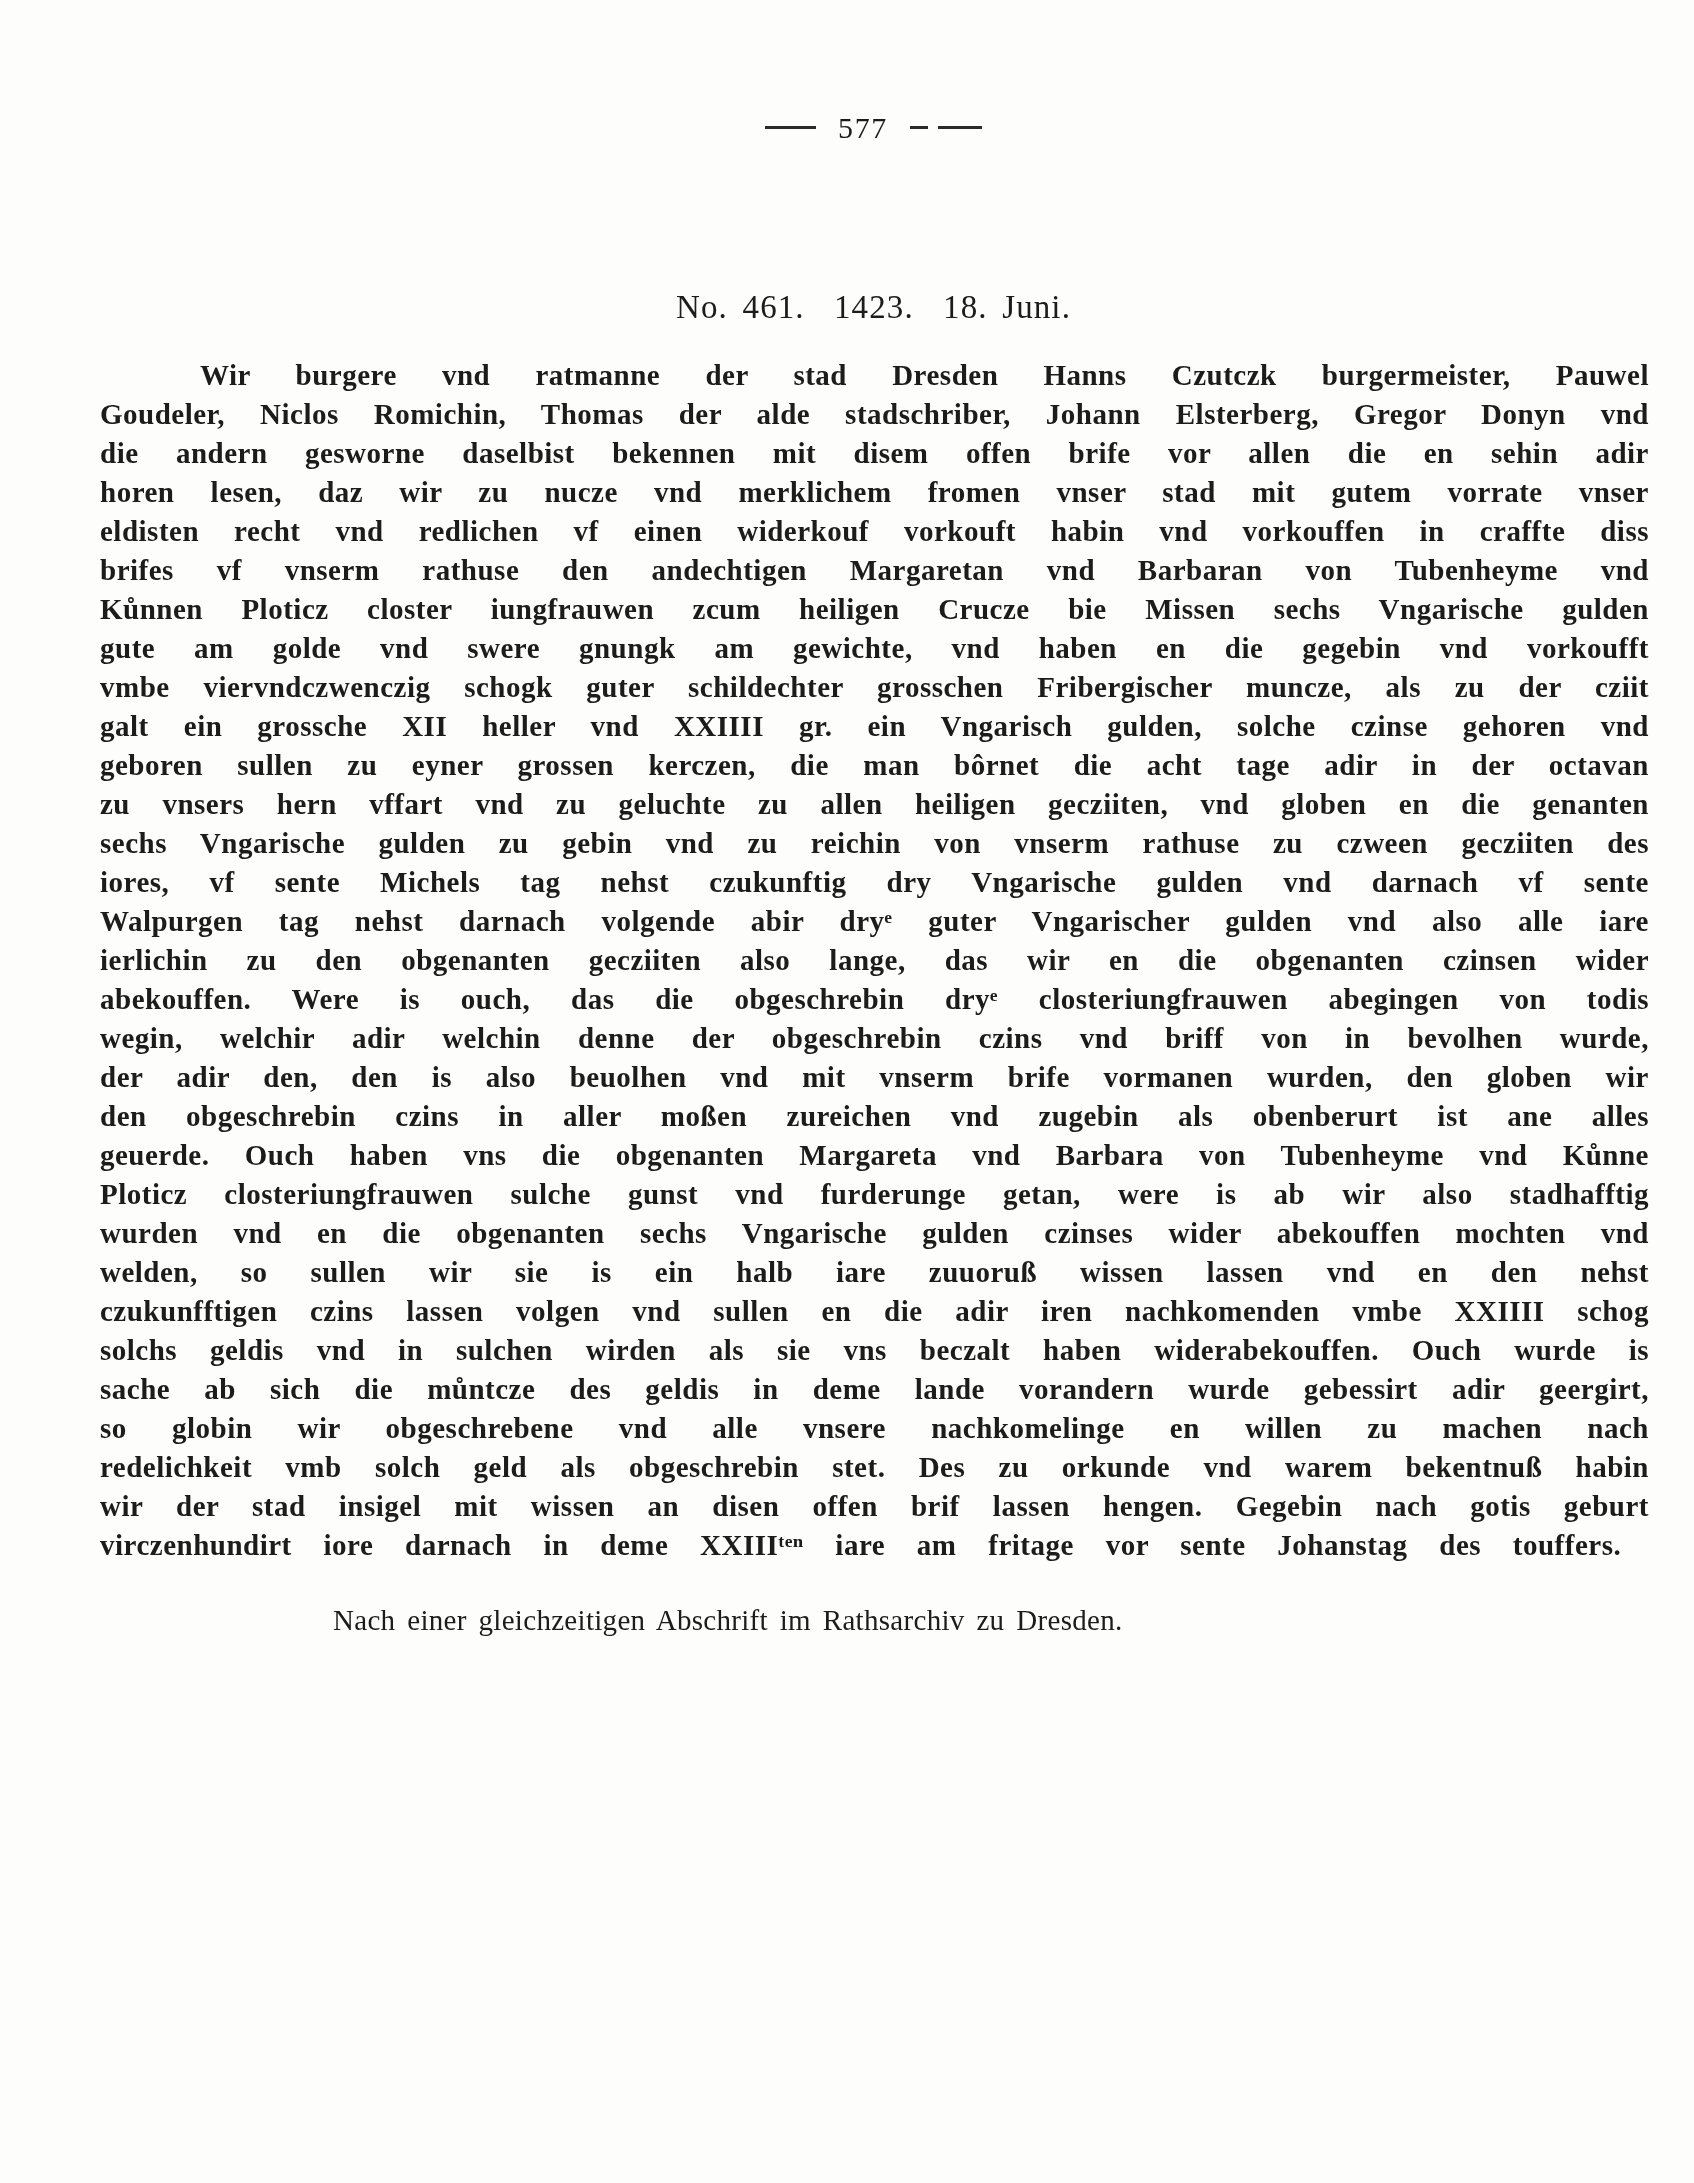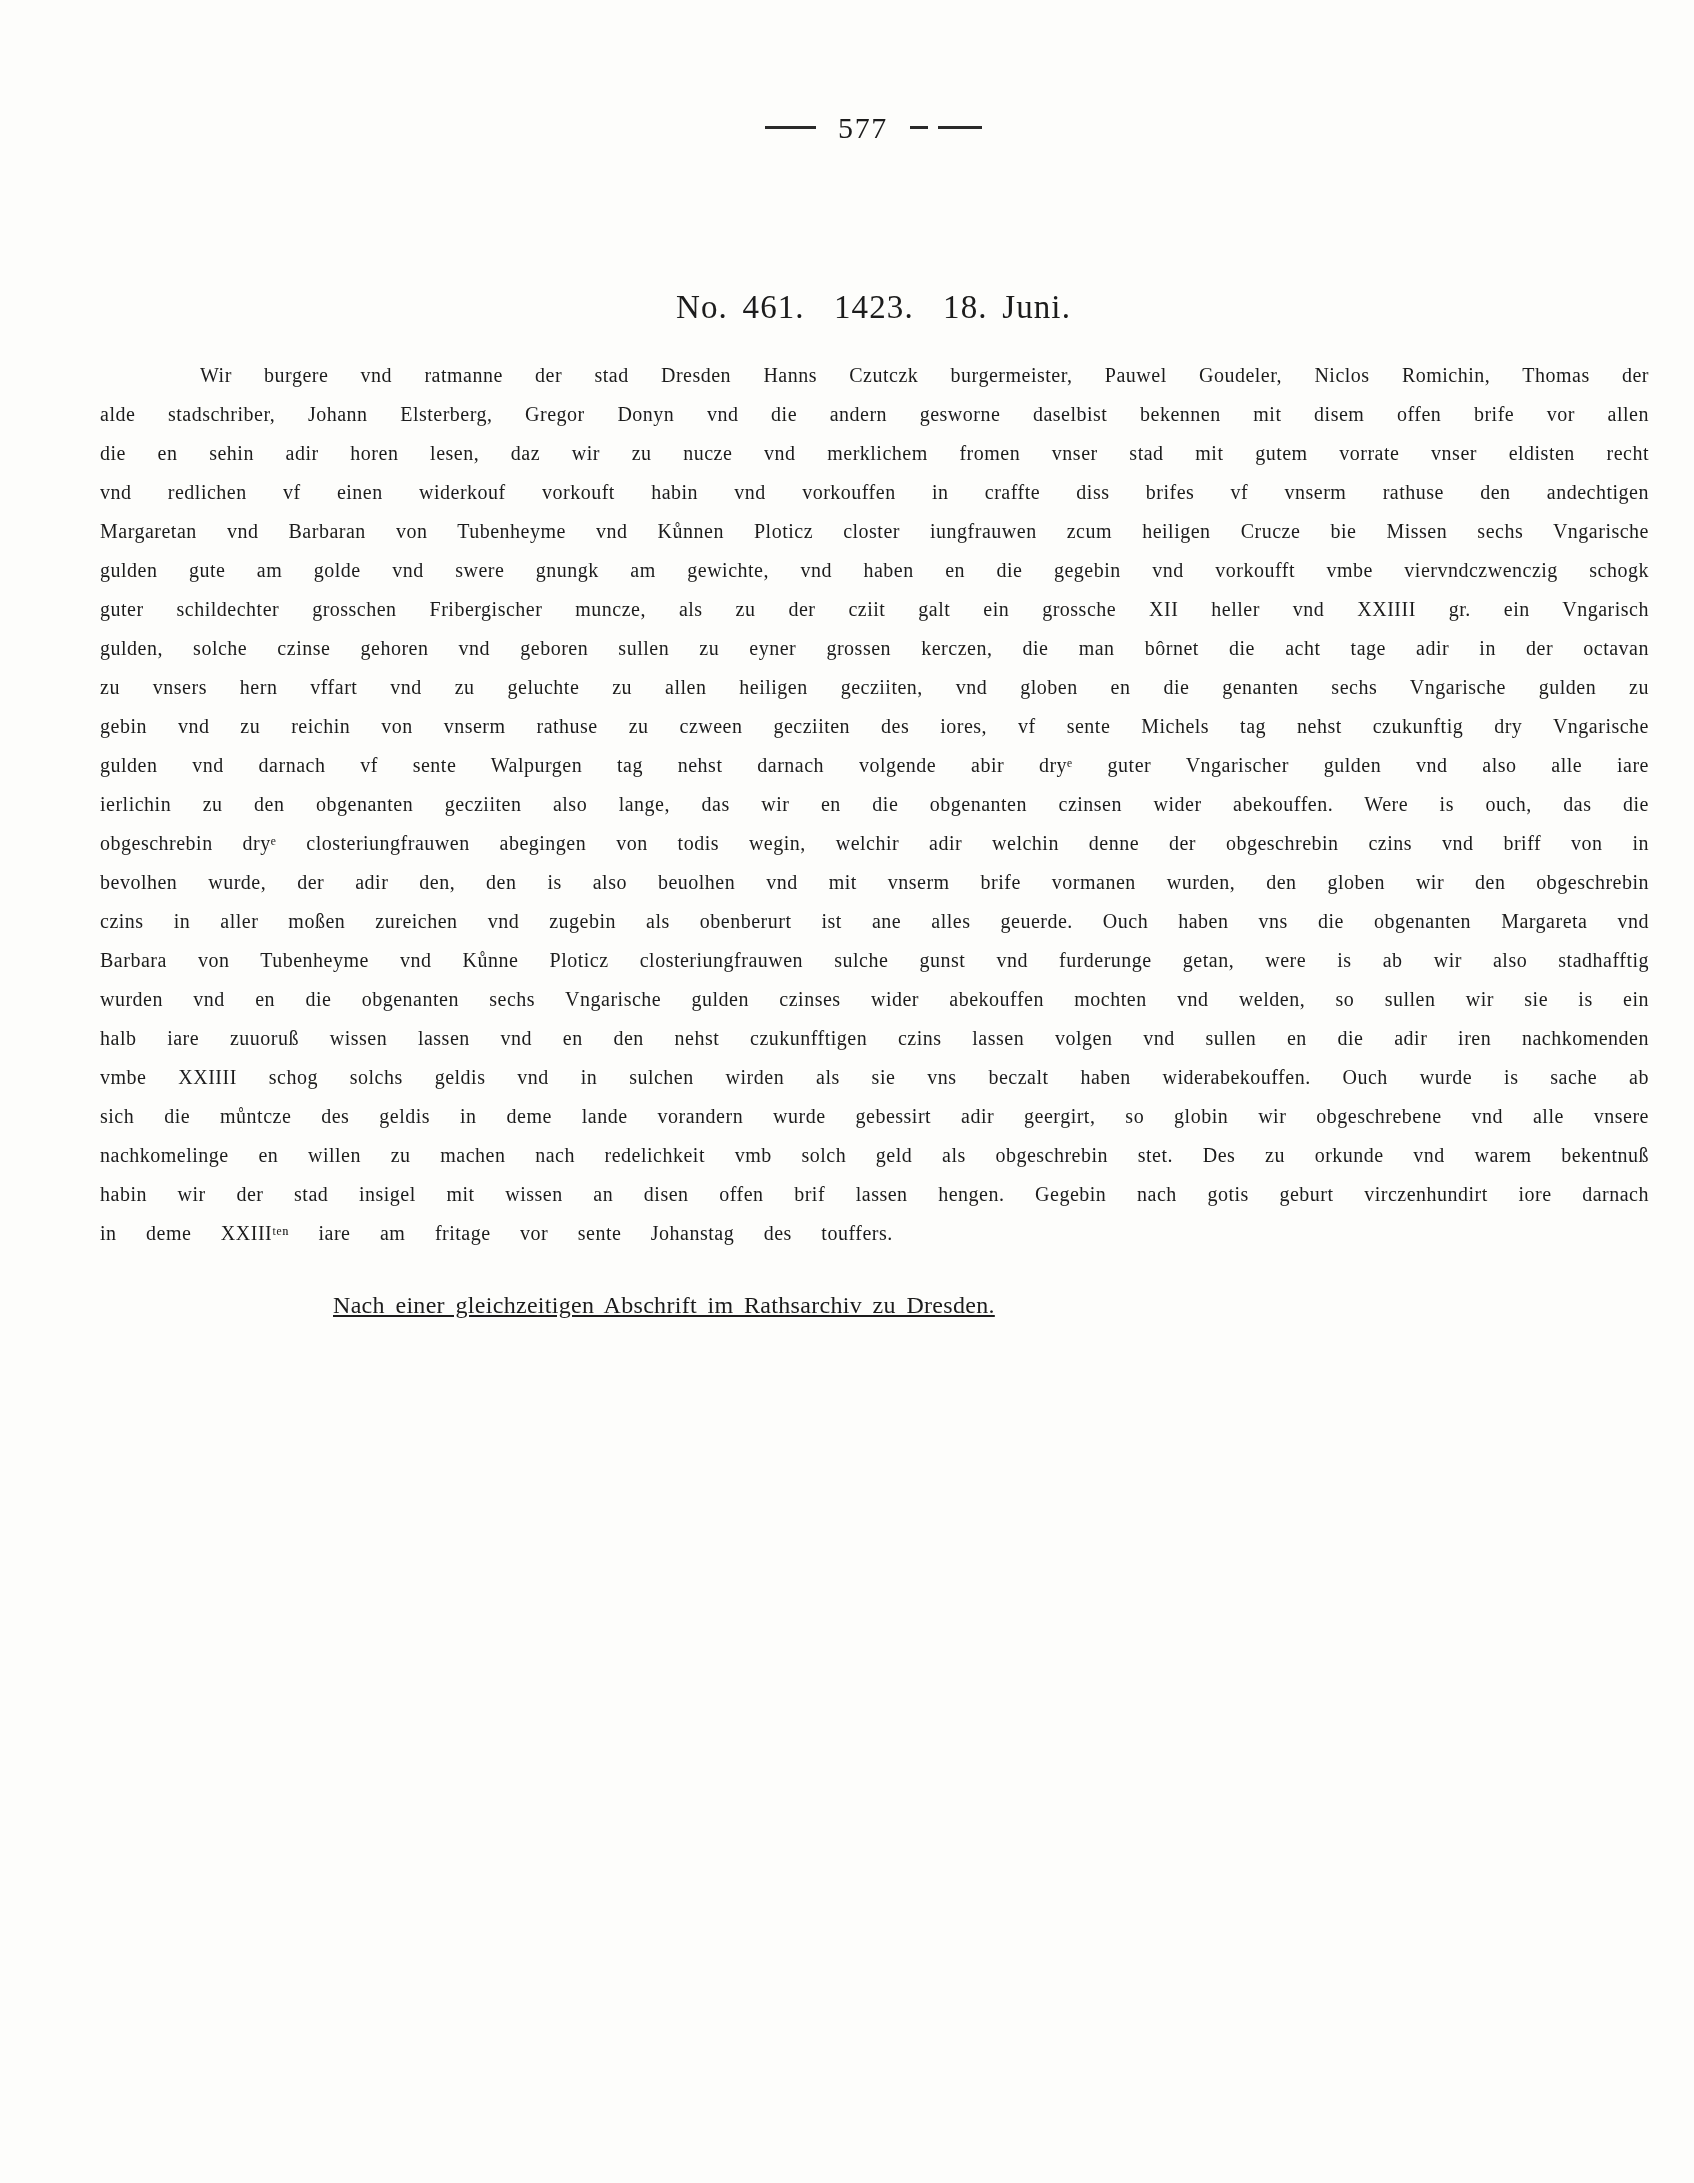--- a/index.html
+++ b/index.html
@@ -59,32 +59,32 @@
     font-style: italic;
     font-size: 24.5px;
     line-height: 35px;
     letter-spacing: 0.5px;
     word-spacing: 11.7px;
   }
   .doc-body {
     margin: 31px 0 0 0;
     width: 1549px;
     text-align: justify;
-    font-size: 20px;
+    font-size: 29px;
     line-height: 39px;
     letter-spacing: 0.5px;
     word-spacing: 24px;
     text-indent: 100px;
+    font-weight: bold;
   }
   .doc-source {
     margin: 39px 0 0 233px;
-    font-size: 24px;
+    font-size: 29px;
     letter-spacing: 0.3px;
     word-spacing: 4.3px;
-    text-decoration: underline;
   }
 </style>
 </head>
 <body>
 
 <div class="page">
 
   <header class="page-head">
     <span class="rule rule-left"></span>
     <span class="page-number">577</span>

